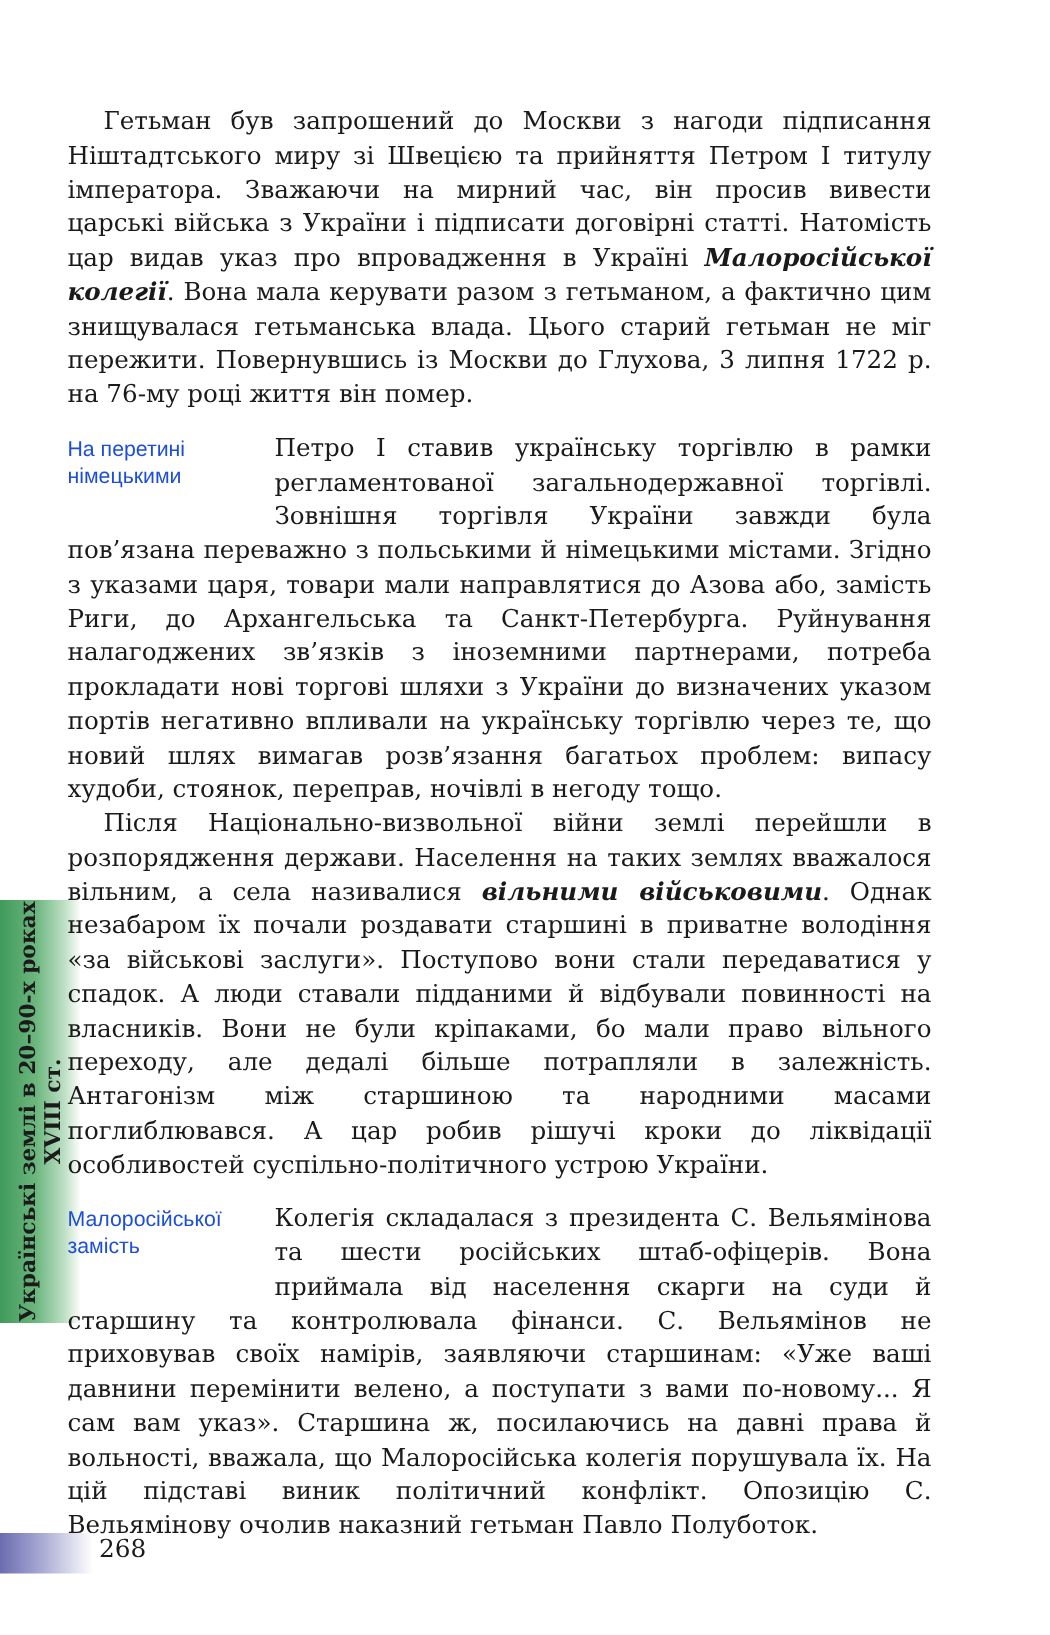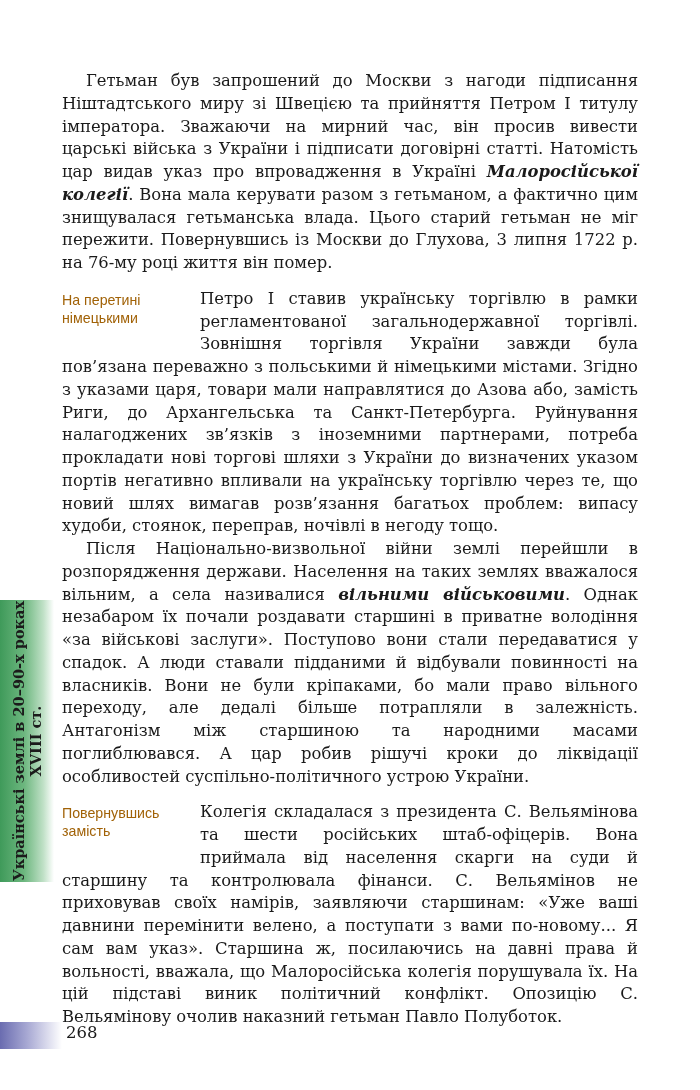--- a/index.html
+++ b/index.html
@@ -8,21 +8,21 @@
       background: #ffffff;
     }
     body {
       width: 700px;
       height: 1090px;
       position: relative;
       overflow: hidden;
     }
     .page {
       position: absolute;
-      left: 62px;
+      left: 45px;
       top: 70px;
       width: 576px;
       font-family: "DejaVu Serif", "Liberation Serif", serif;
       font-size: 16.4px;
       line-height: 22.75px;
       color: #1a1a1a;
       text-align: justify;
     }
     .para {
       margin: 0;
@@ -33,21 +33,21 @@
       position: relative;
       margin-top: 13px;
     }
     .section-heading {
       float: left;
       width: 132px;
       margin-right: 6px;
       font-family: "Liberation Sans", "DejaVu Sans", sans-serif;
       font-size: 14.2px;
       line-height: 18px;
-      color: #a16207;
+      color: #1d4ed8;
       text-align: left;
       padding-top: 3px;
       height: 64px;
     }
     .section .para.first { text-indent: 0; }
     em.kw {
       font-style: italic;
       font-weight: bold;
     }
     .side-tab {
@@ -107,21 +107,21 @@
     <div class="section-heading">
       <div>На перетині</div>
       <div>німецькими</div>
     </div>
     <p class="para first">Петро I ставив українську торгівлю в рамки регламентованої загальнодержавної торгівлі. Зовнішня торгівля України завжди була пов’язана переважно з польськими й німецькими містами. Згідно з указами царя, товари мали направлятися до Азова або, замість Риги, до Архангельська та Санкт-Петербурга. Руйнування налагоджених зв’язків з іноземними партнерами, потреба прокладати нові торгові шляхи з України до визначених указом портів негативно впливали на українську торгівлю через те, що новий шлях вимагав розв’язання багатьох проблем: випасу худоби, стоянок, переправ, ночівлі в негоду тощо.</p>
     <p class="para"><span>Після Національно-визвольної війни землі перейшли в розпорядження держави. Населення на таких землях вважалося вільним, а села називалися </span><em class="kw">вільними військовими</em><span>. Однак незабаром їх почали роздавати старшині в приватне володіння «за військові заслуги». Поступово вони стали передаватися у спадок. А люди ставали підданими й відбували повинності на власників. Вони не були кріпаками, бо мали право вільного переходу, але дедалі більше потрапляли в залежність. Антагонізм між старшиною та народними масами поглиблювався. А цар робив рішучі кроки до ліквідації особливостей суспільно-політичного устрою України.</span></p>
   </div>
 
   <div class="section">
     <div class="section-heading">
-      <div>Повернувшись</div>
+      <div>Малоросійської</div>
       <div>замість</div>
     </div>
     <p class="para first">Колегія складалася з президента С. Вельямінова та шести російських штаб-офіцерів. Вона приймала від населення скарги на суди й старшину та контролювала фінанси. С. Вельямінов не приховував своїх намірів, заявляючи старшинам: «Уже ваші давнини перемінити велено, а поступати з вами по-новому... Я сам вам указ». Старшина ж, посилаючись на давні права й вольності, вважала, що Малоросійська колегія порушувала їх. На цій підставі виник політичний конфлікт. Опозицію С. Вельямінову очолив наказний гетьман Павло Полуботок.</p>
   </div>
 
 </div>
 
 <div class="page-bar"></div>
 <div class="page-number">268</div>
 

